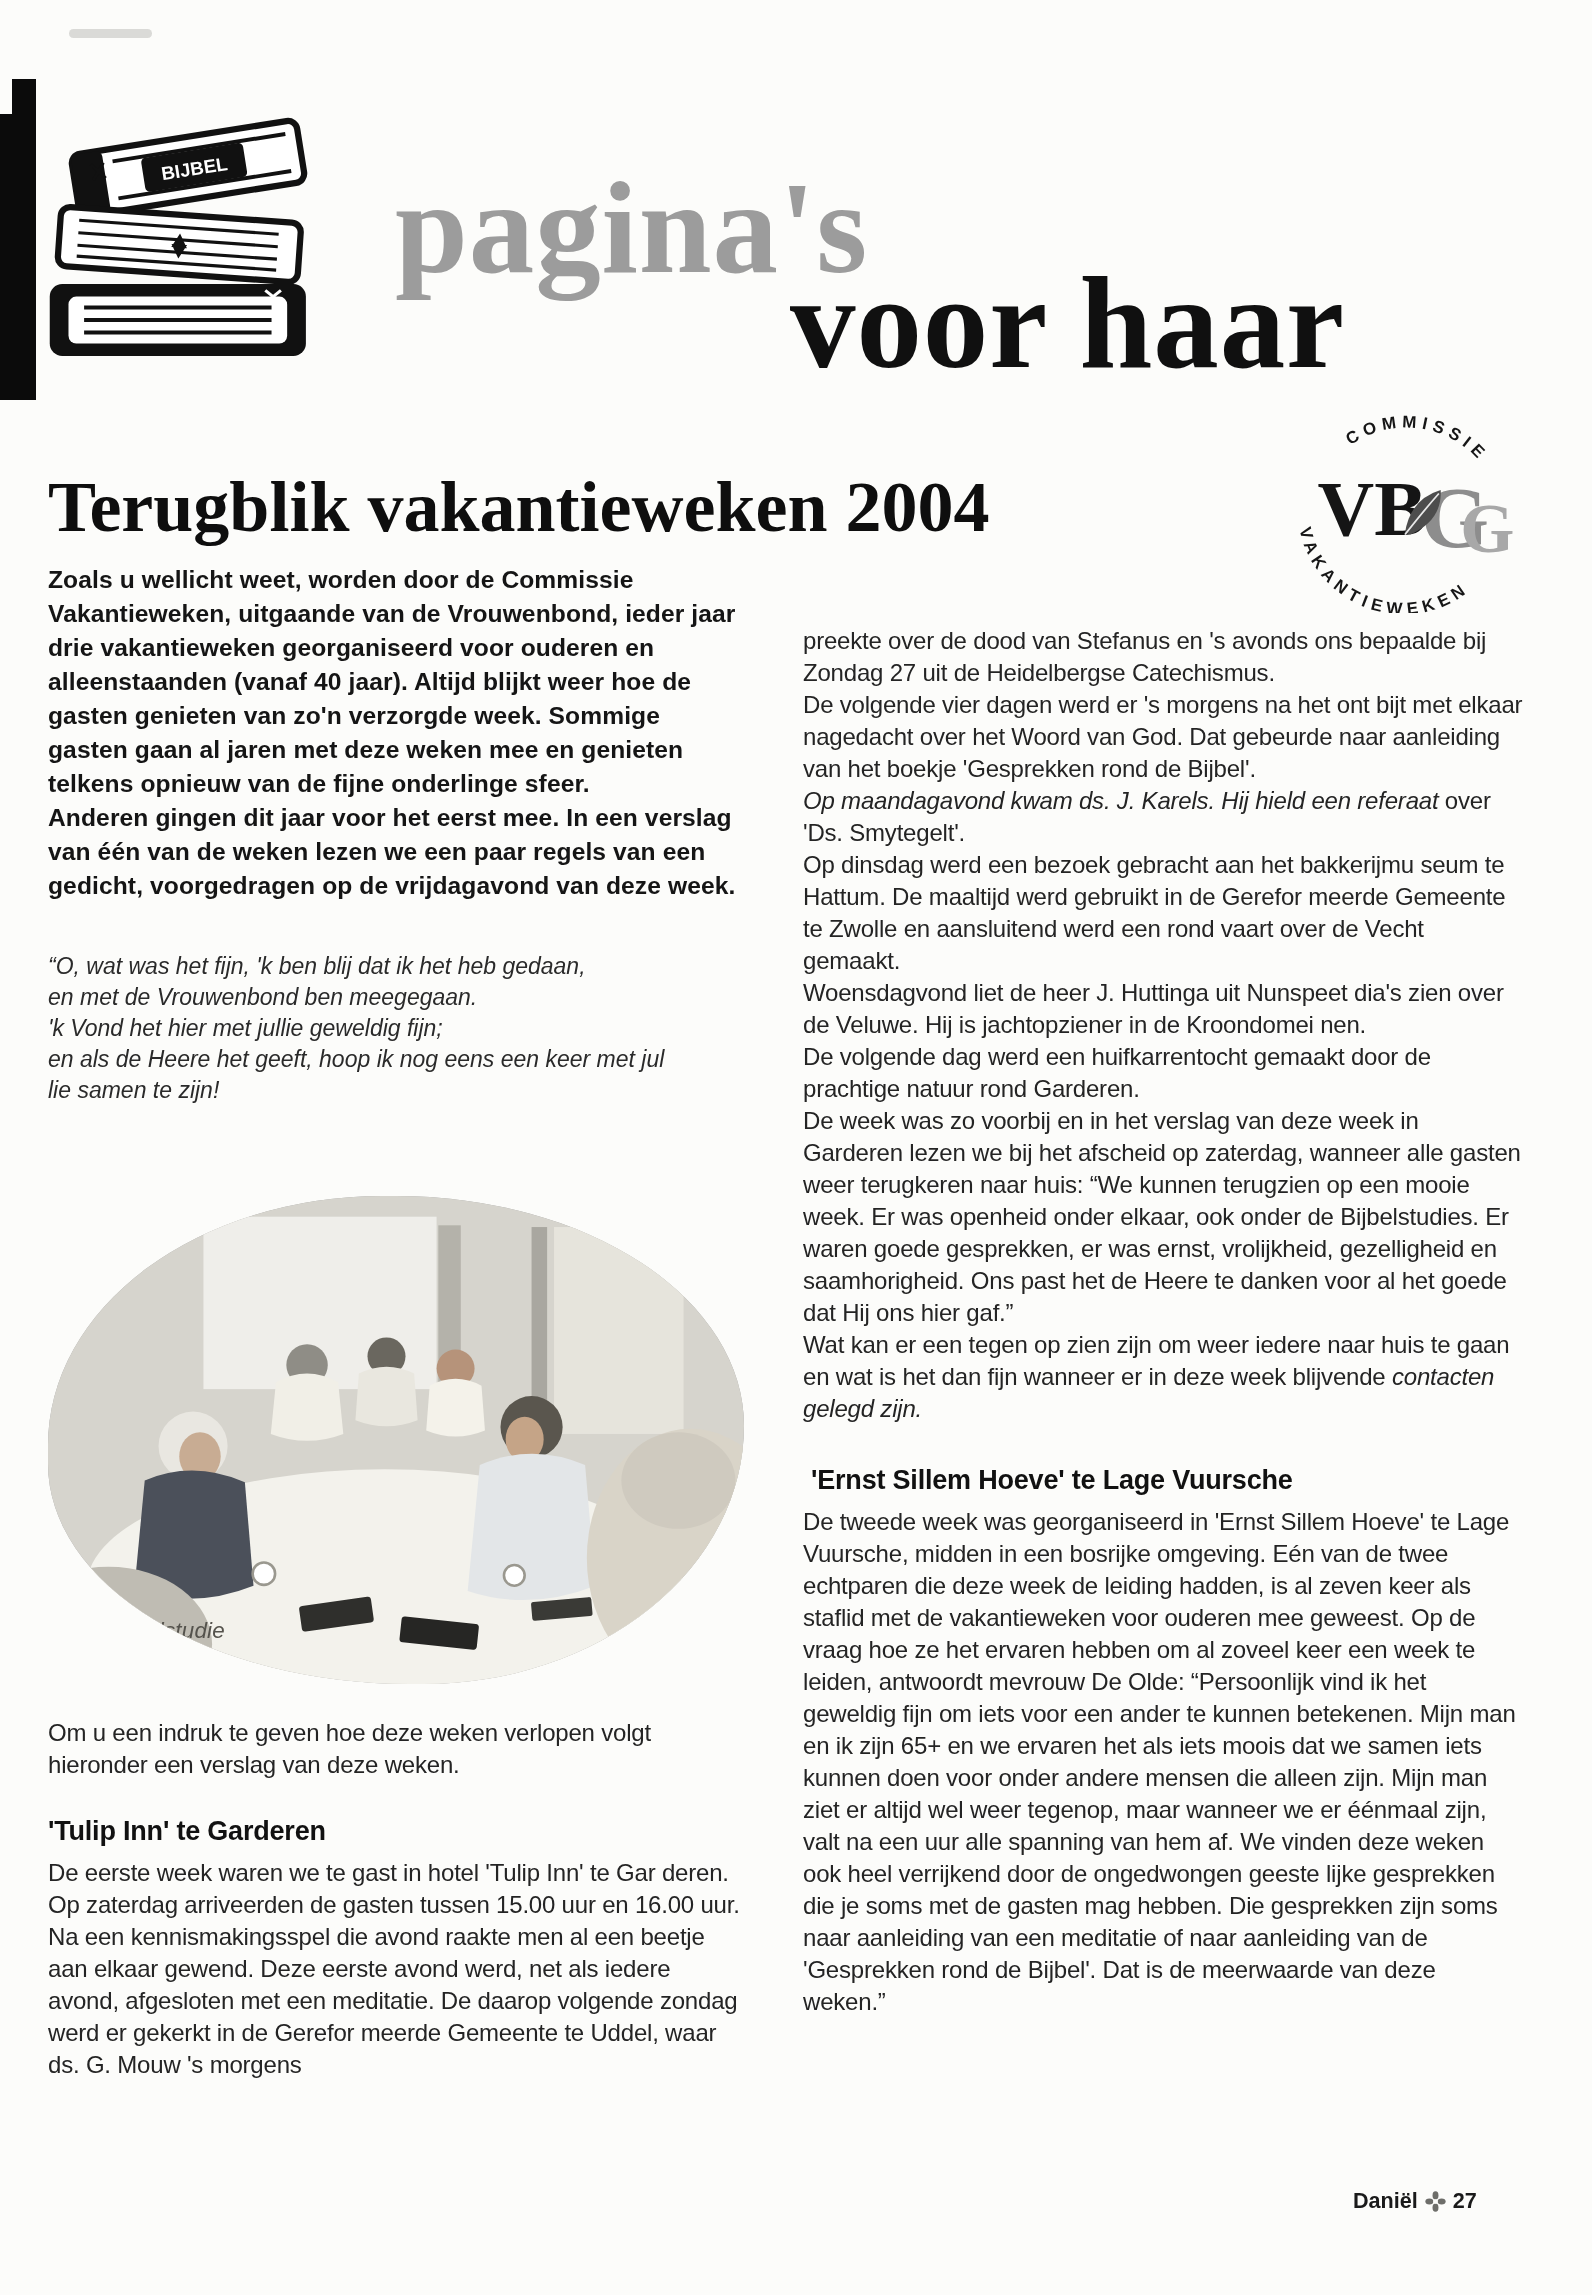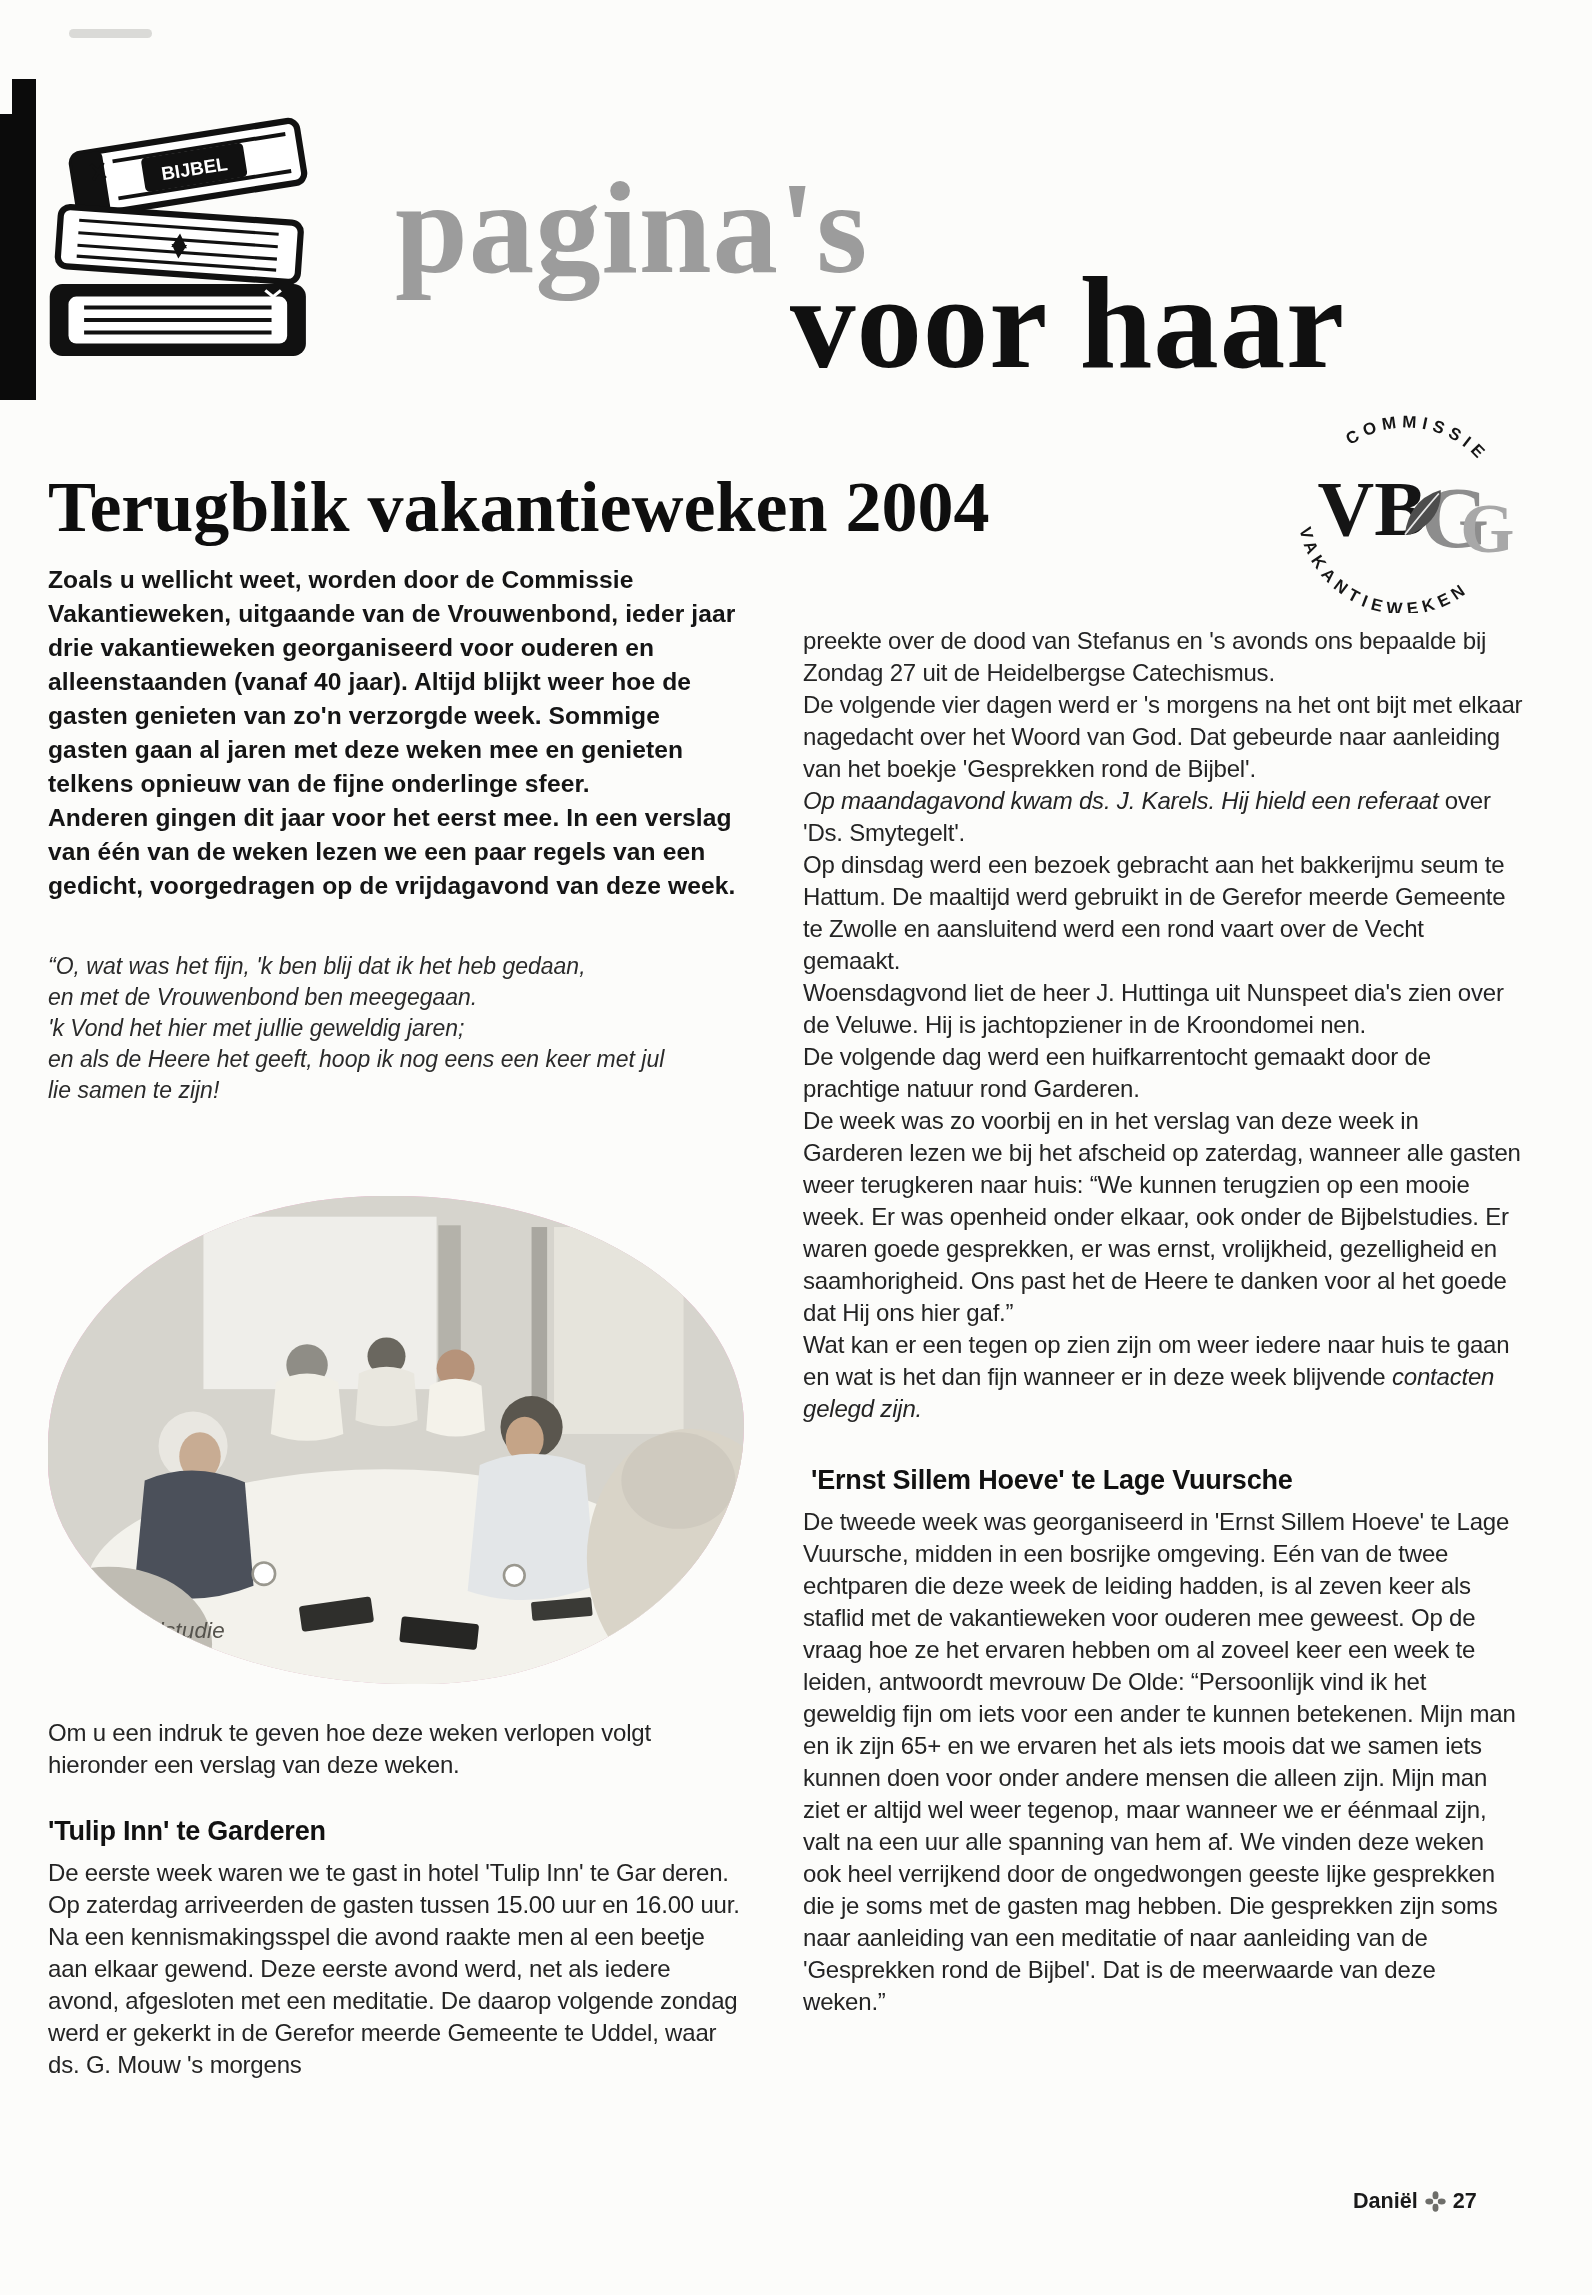--- a/index.html
+++ b/index.html
@@ -61,21 +61,21 @@
     font-size: 27px; font-weight: 700; color: #111;
     margin: 35px 0 10.4px 0; letter-spacing: -0.2px;
   }
   .col-right h2.section-heading { margin-top: 40px; margin-left: 8px; }
 
   
   .photo {
     position: relative; margin-top: 90px;
     width: 696px; height: 488px;
     border-radius: 49% 51% 47% 53% / 52% 48% 54% 46%;
-    overflow: hidden; background: #f9a8d4;
+    overflow: hidden; background: #a3a3a3;
   }
   .photo svg { position: absolute; inset: 0; width: 100%; height: 100%; }
   .photo-caption {
     position: absolute; left: 60px; bottom: 40px;
     font-style: italic; font-size: 22.4px; color: #54524c; letter-spacing: 0.2px;
   }
 
   .after-photo { margin-top: 33px; }
   .section-body { margin-top: 1px; }
 
@@ -141,21 +141,21 @@
 
   <h1 class="title">Terugblik vakantieweken 2004</h1>
 
   <div class="col-left">
     <p class="intro">Zoals u wellicht weet, worden door de Commissie Vakantieweken, uitgaande van de Vrouwenbond, ieder jaar drie vakantieweken georganiseerd voor ouderen en alleenstaanden (vanaf 40 jaar). Altijd blijkt weer hoe de gasten genieten van zo'n verzorgde week. Sommige gasten gaan al jaren met deze weken mee en genieten telkens opnieuw van de fijne onderlinge sfeer.</p>
     <p class="intro">Anderen gingen dit jaar voor het eerst mee. In een verslag van één van de weken lezen we een paar regels van een gedicht, voorgedragen op de vrijdagavond van deze week.</p>
 
     <div class="poem">
       <div class="poem-line">“O, wat was het fijn, 'k ben blij dat ik het heb gedaan,</div>
       <div class="poem-line">en met de Vrouwenbond ben meegegaan.</div>
-      <div class="poem-line">'k Vond het hier met jullie geweldig jaren;</div>
+      <div class="poem-line">'k Vond het hier met jullie geweldig fijn;</div>
       <div class="poem-line">en als de Heere het geeft, hoop ik nog eens een keer met jul</div>
       <div class="poem-line">lie samen te zijn!</div>
     </div>
 
     <div class="photo">
       <svg viewBox="0 0 806 566" preserveAspectRatio="none">
         <rect width="806" height="566" fill="#d6d4cd"></rect>
         <rect x="180" y="24" width="270" height="200" fill="#efeeea"></rect>
         <rect x="452" y="34" width="26" height="210" fill="#b4b2aa"></rect>
         <rect x="586" y="36" width="150" height="240" fill="#e6e4dc"></rect>

